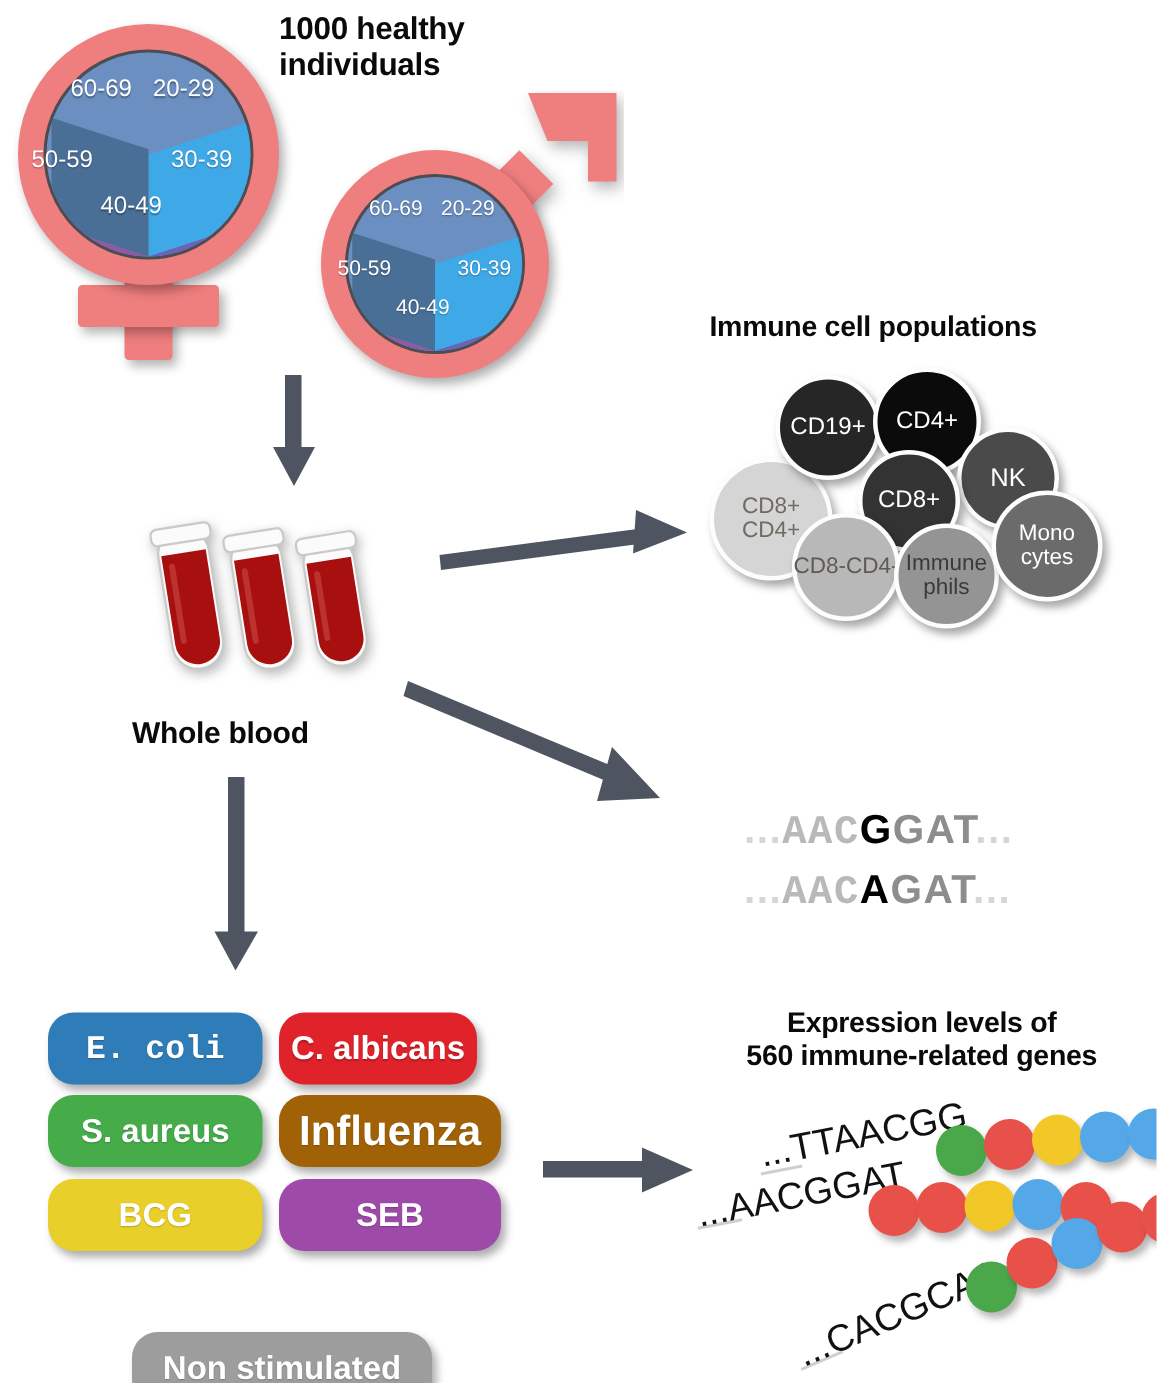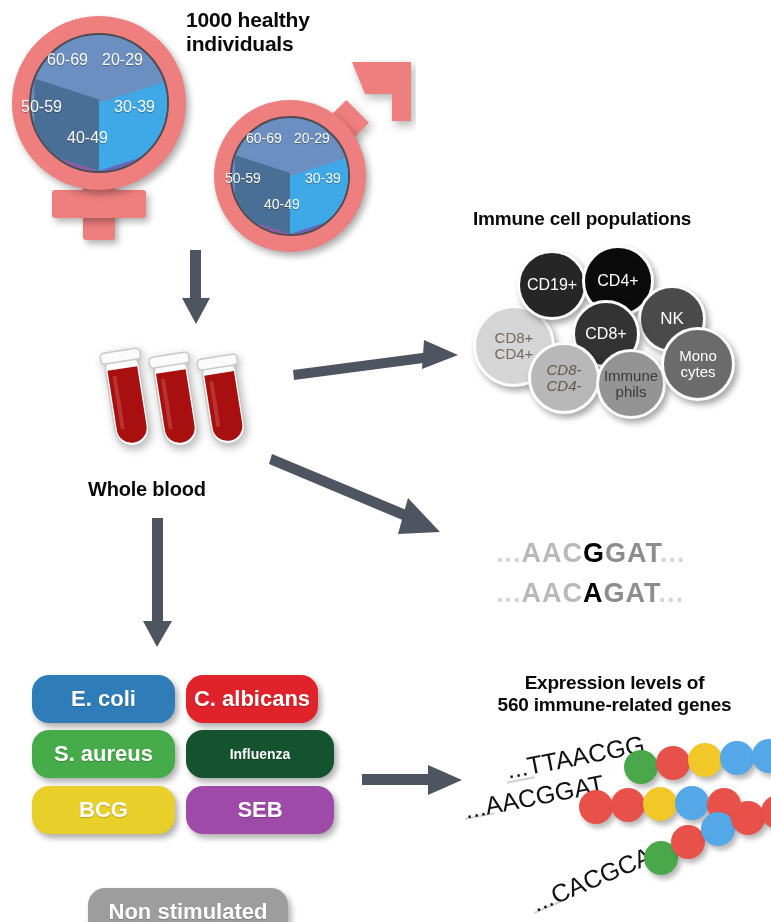--- a/index.html
+++ b/index.html
@@ -31,21 +31,21 @@
 
   
   .cell{position:absolute;border-radius:50%;border:3px solid #fdfdfd;
         box-sizing:border-box;display:flex;align-items:center;justify-content:center;
         text-align:center;line-height:1.05;font-weight:normal;
         box-shadow:3px 4px 6px rgba(0,0,0,.35);}
 
   
   .seqline{position:absolute;white-space:nowrap;font-weight:bold;
            font-family:"Liberation Sans","DejaVu Sans",sans-serif;}
-  .seqline .dim{color:#b9b9b9;}
+  .seqline .dim{color:#b9b9b9;font-family:Liberation Mono, monospace;}
   .seqline .mid{color:#8d8d8d;}
   .seqline .hit{color:#000;}
   .seqline .far{color:#d6d6d6;}
 
   
   .stbox{position:absolute;border-radius:17px;color:#fff;font-weight:bold;
          display:flex;align-items:center;justify-content:center;
          box-shadow:3px 4px 6px rgba(0,0,0,.33);
          text-shadow:0 1px 1px rgba(0,0,0,.22);}
 
@@ -189,21 +189,21 @@
                 color:#ffffff;font-size:17px;">
       <span>NK</span>
     </div>
 
     <div class="cell" style="left:117px;top:55px;width:68px;height:68px;background:#333333;
                 color:#ffffff;font-size:16px;">
       <span>CD8+</span>
     </div>
 
     <div class="cell" style="left:73px;top:97px;width:72px;height:72px;background:#b8b8b8;
-                color:#5f5a52;font-size:15px;flex-direction:column;font-style:italic;">
+                color:#5f5a52;font-size:15px;flex-direction:row;">
       <span>CD8-</span>
       <span>CD4-</span>
     </div>
 
     <div class="cell" style="left:141px;top:104px;width:70px;height:70px;background:#949494;
                 color:#3a3a3a;font-size:15px;flex-direction:column;">
       <span>Immune</span>
       <span>phils</span>
     </div>
 
@@ -216,30 +216,30 @@
 
 
   <div class="seqline" style="left:496px;top:538px;font-size:27px;letter-spacing:1px;">
     <span class="far">...</span><span class="dim">AAC</span><span class="hit">G</span><span class="mid">GAT</span><span class="far">...</span>
   </div>
 
   <div class="seqline" style="left:496px;top:578px;font-size:27px;letter-spacing:1px;">
     <span class="far">...</span><span class="dim">AAC</span><span class="hit">A</span><span class="mid">GAT</span><span class="far">...</span>
   </div>
 
-  <div class="stbox" style="left:32px;top:675px;width:143px;height:48px;background:#2e7cb8;font-size:22px;">
+  <div class="stbox" style="left:32px;top:675px;width:143px;height:48px;background:#2e7cb8;font-size:22px;font-family:Liberation Mono, monospace;">
     <span>E. coli</span>
   </div>
   <div class="stbox" style="left:186px;top:675px;width:132px;height:48px;background:#e0222a;font-size:22px;">
     <span>C. albicans</span>
   </div>
   <div class="stbox" style="left:32px;top:730px;width:143px;height:48px;background:#45ac49;font-size:22px;">
     <span>S. aureus</span>
   </div>
-  <div class="stbox" style="left:186px;top:730px;width:148px;height:48px;background:#14532d;font-size:14px;">
+  <div class="stbox" style="left:186px;top:730px;width:148px;height:48px;background:#a16207;font-size:28px;">
     <span>Influenza</span>
   </div>
   <div class="stbox" style="left:32px;top:786px;width:143px;height:48px;background:#e9cf2a;font-size:22px;">
     <span>BCG</span>
   </div>
   <div class="stbox" style="left:186px;top:786px;width:148px;height:48px;background:#9e4aa8;font-size:22px;">
     <span>SEB</span>
   </div>
   <div class="stbox" style="left:88px;top:852px;width:200px;height:48px;background:#9d9d9d;font-size:22px;margin-top:36px;">
     <span>Non stimulated</span>

